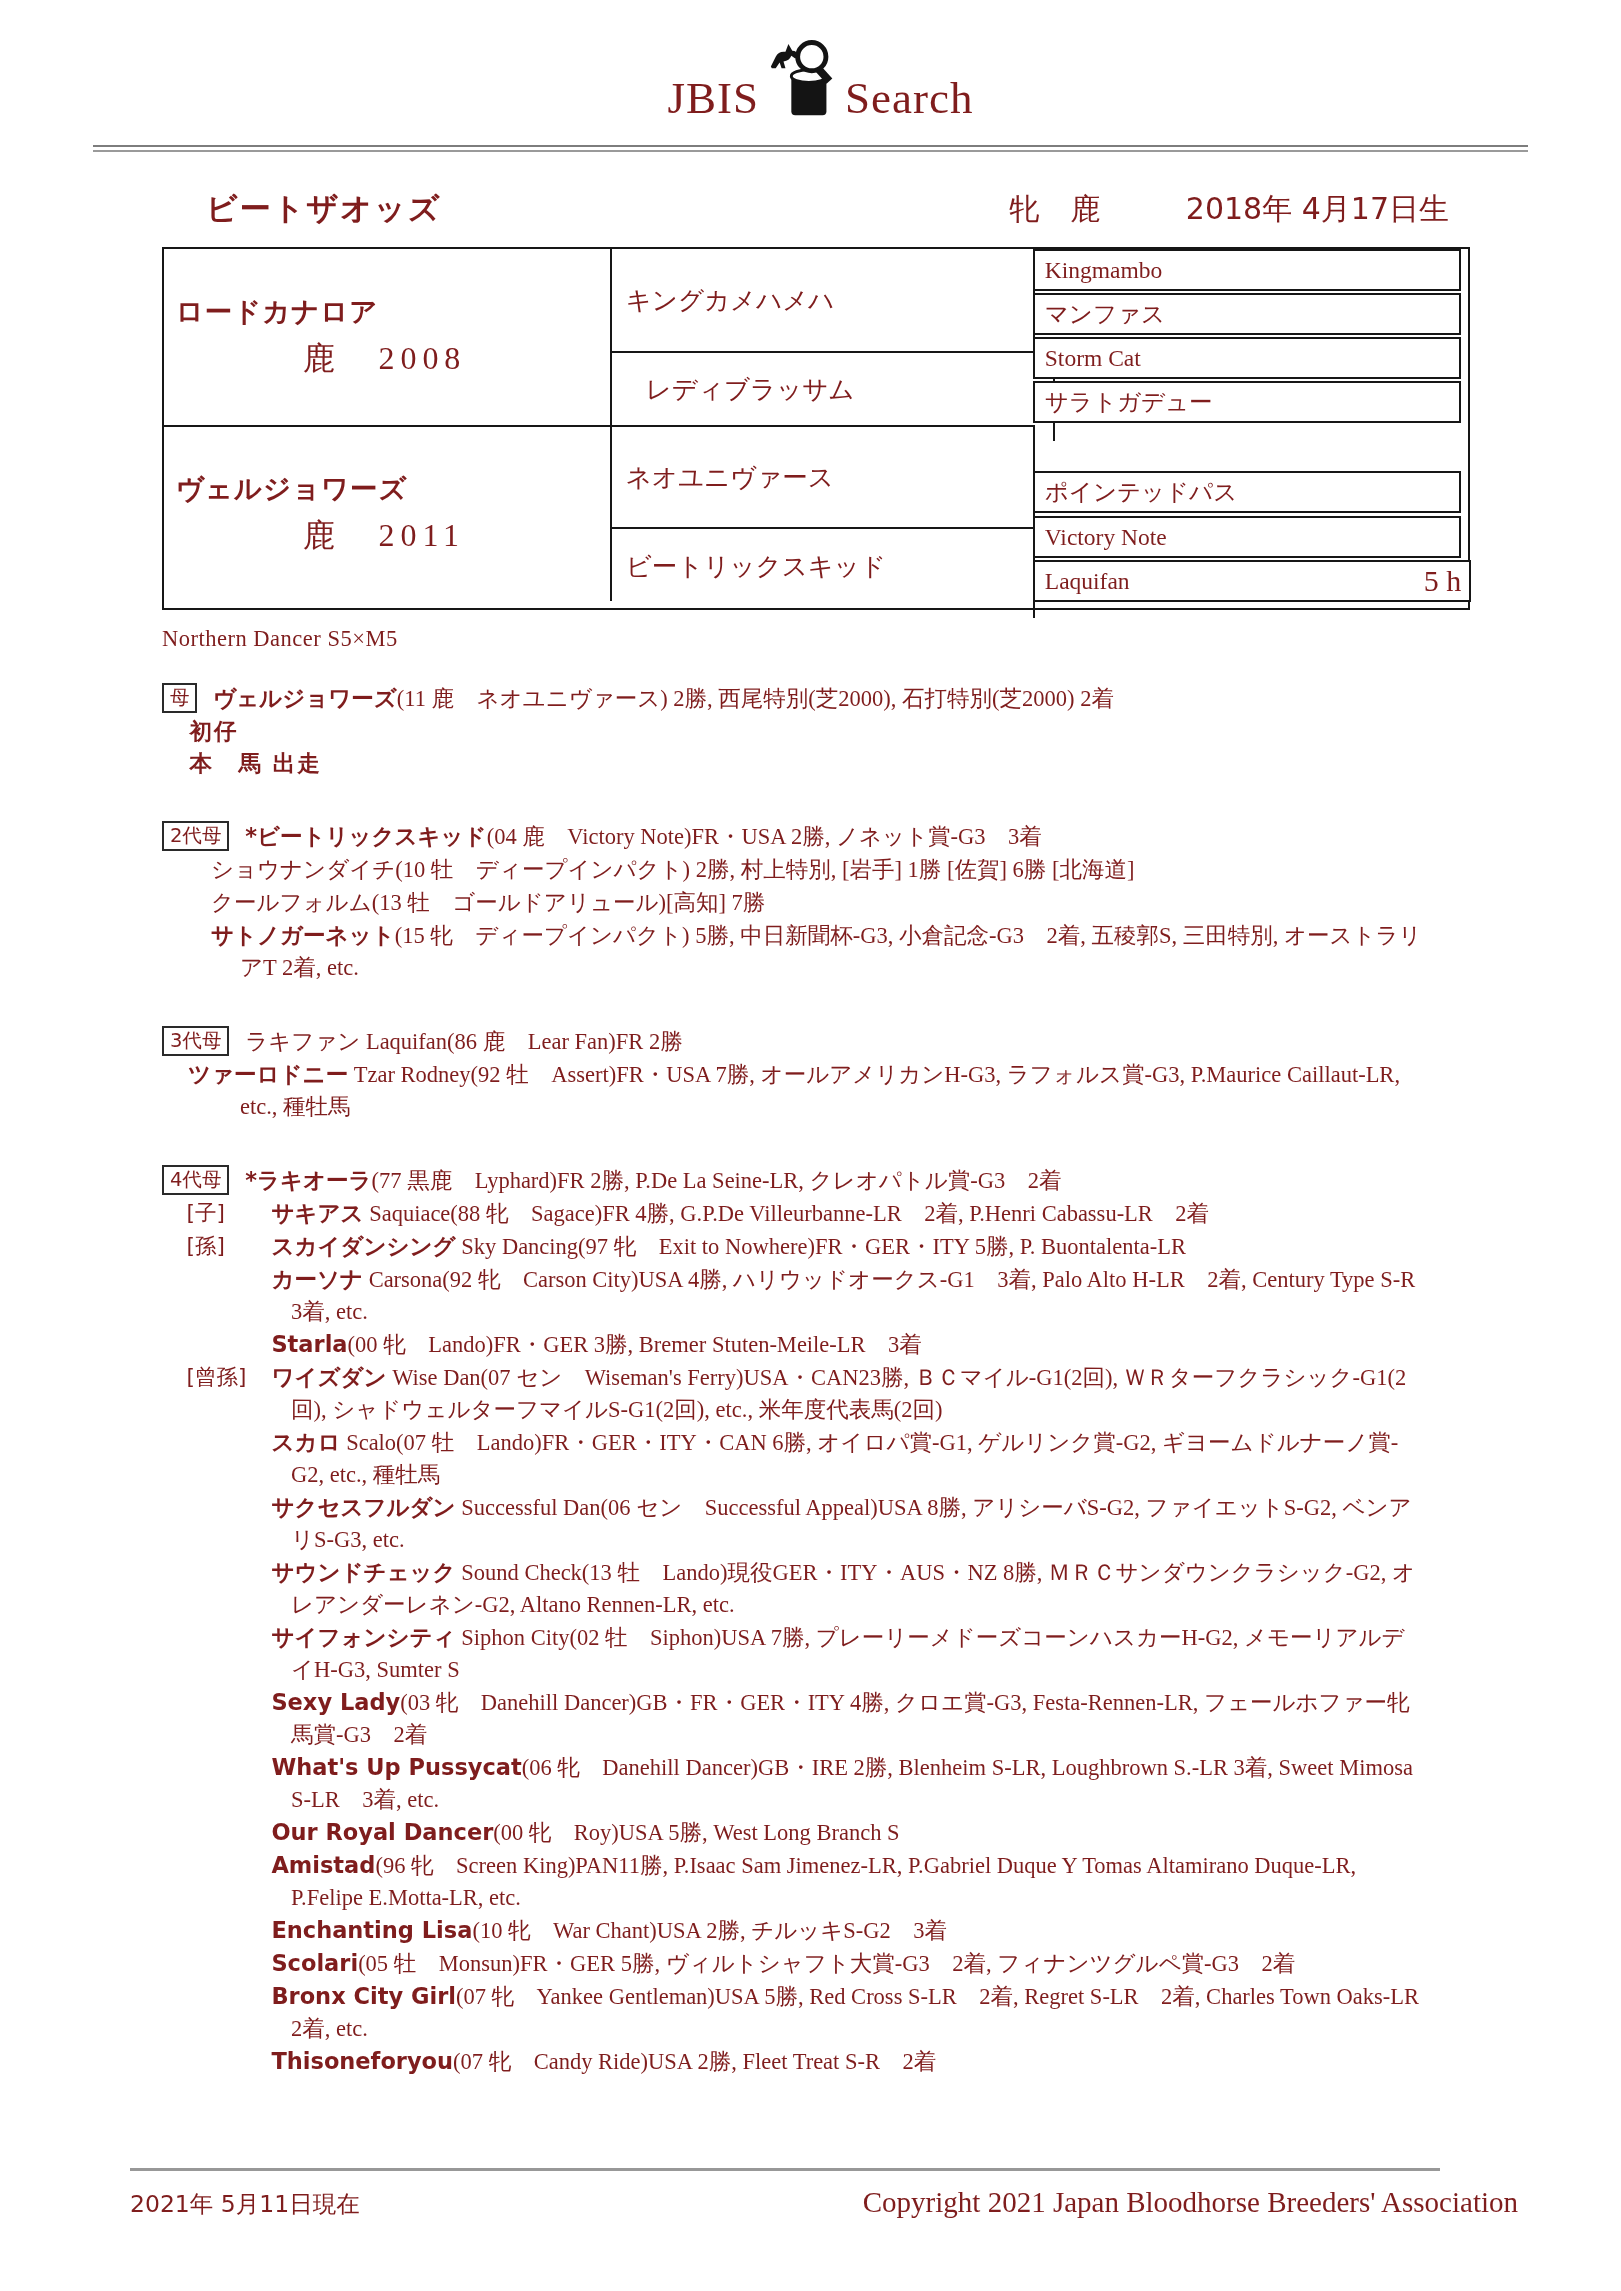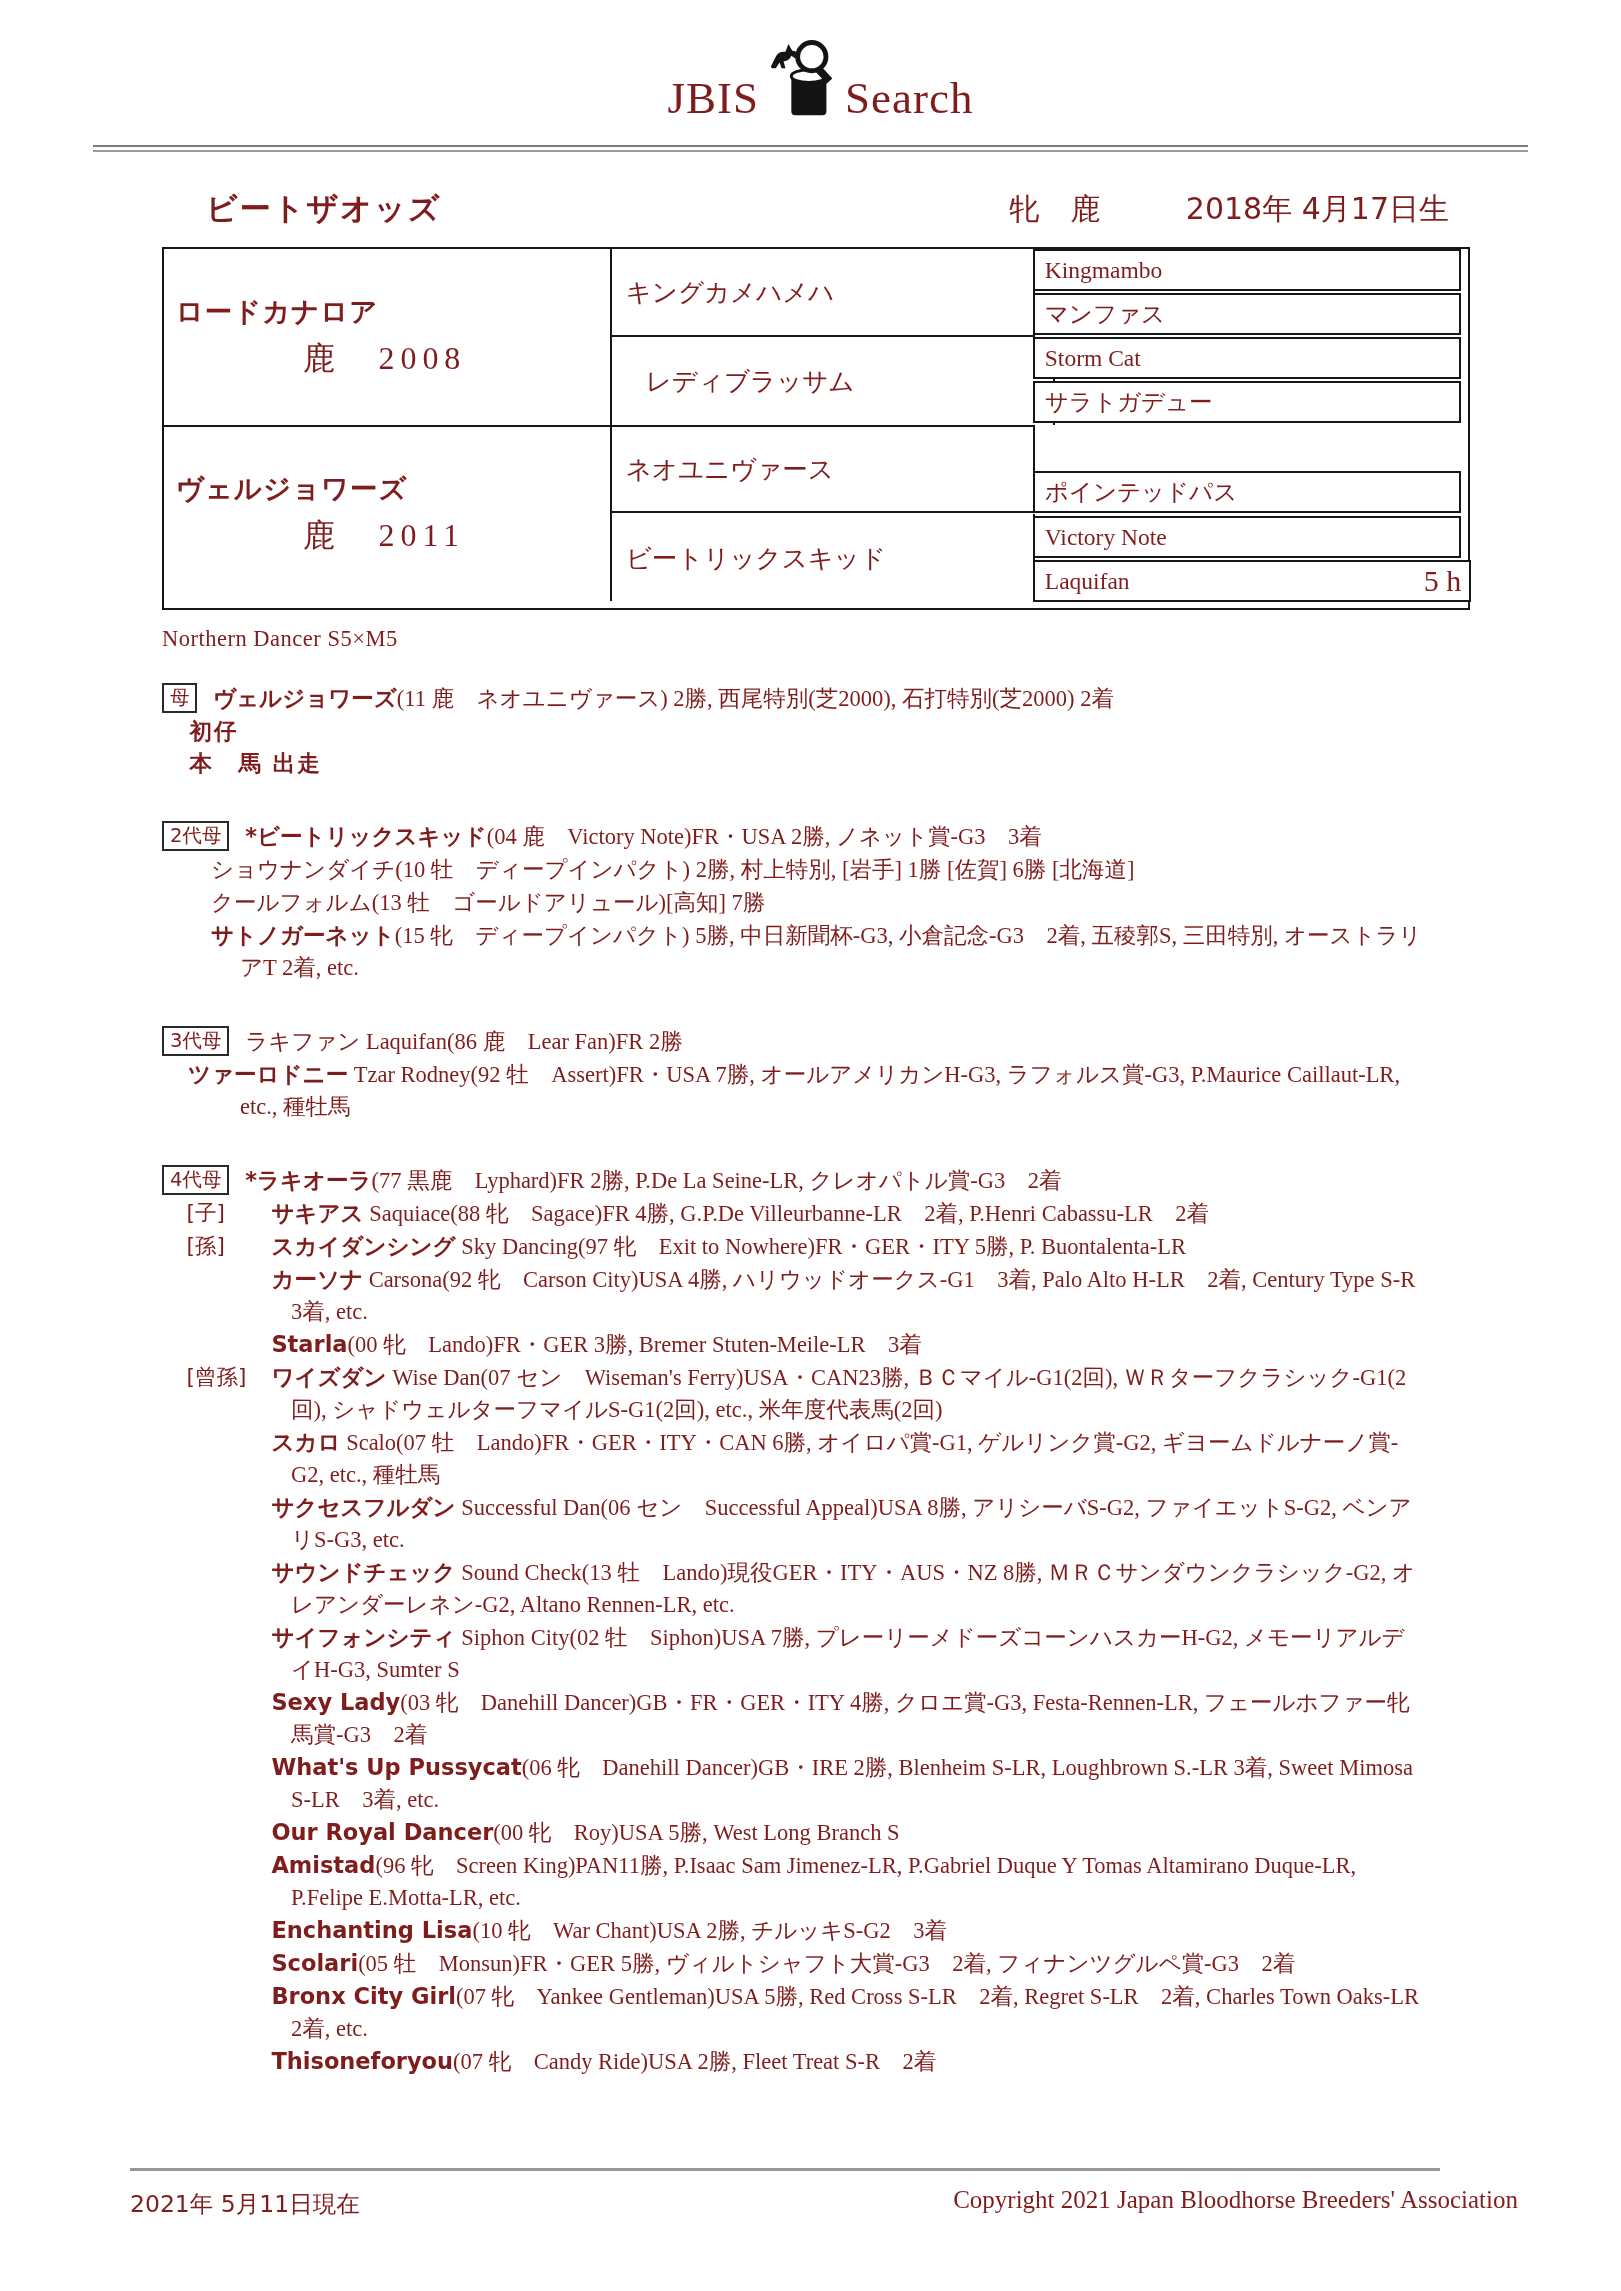--- a/index.html
+++ b/index.html
@@ -27,21 +27,21 @@
   .ped{position:absolute;top:247px;left:162px;width:1304px;height:359px;border:2.9px solid #161616;
        background:#fff;}
   .ped *{box-sizing:border-box;}
   .cell{position:absolute;display:flex;align-items:center;}
   .c1{left:0;width:448px;height:176px;border-right:2px solid #161616;flex-direction:column;
       align-items:flex-start;justify-content:center;padding-left:11.8px;}
   .c1-sire{top:0;}
   .c1-dam{top:176px;border-top:2.9px solid #161616;}
   .pname{font-family:"DejaVu Sans",sans-serif;font-weight:700;font-size:27.4px;letter-spacing:1px;}
   .pdetail{font-size:32px;padding-left:127px;margin-top:7px;letter-spacing:5.9px;}
-  .c2{left:448px;width:423px;height:88px;border-right:2px solid #161616;padding-left:13.7px;
+  .c2{left:448px;width:423px;height:104px;border-right:2px solid #161616;padding-left:13.7px;
       font-size:25.5px;}
   .c2.r0{top:0;border-bottom:2px solid #161616;}
   .c2.r1{top:88px;margin-left:20px;}
   .c2.r2{top:176px;border-top:2.9px solid #161616;border-bottom:2px solid #161616;}
   .c2.r3{top:265px;}
   .c3{left:869px;width:428px;height:42px;border:2px solid #161616;padding-left:9.8px;
       font-size:23.5px;background:#fff;}
   .c3.last{width:438px;display:flex;justify-content:space-between;padding-right:7.8px;}
   .page-note{font-size:30px;}
 
@@ -58,21 +58,21 @@
   .e-l1{padding-left:78px;text-indent:-29px;}
   .e-l1t{padding-left:78px;text-indent:-52px;}
   .e-l2{padding-left:129px;text-indent:-19.6px;}
   .gen-label{position:absolute;left:24.5px;top:0;text-indent:0;
         font-family:"DejaVu Sans",sans-serif;font-size:21.6px;}
 
   
   .footer-rule{position:absolute;top:2168px;left:130px;width:1310px;height:2.9px;background:#989898;}
   .footer-date{position:absolute;top:2188px;left:130px;font-family:"DejaVu Sans",sans-serif;
         font-size:23.5px;}
-  .footer-copy{position:absolute;top:2186px;right:123px;font-size:25px;}
+  .footer-copy{position:absolute;top:2186px;right:123px;font-size:29px;}
 </style>
 </head>
 <body>
 
 <div class="page">
 
   <div class="logo-row">
     <div class="logo">
       <span class="logo-jbis">JBIS</span>
       <svg class="logo-icon" viewBox="0 0 80 92">

